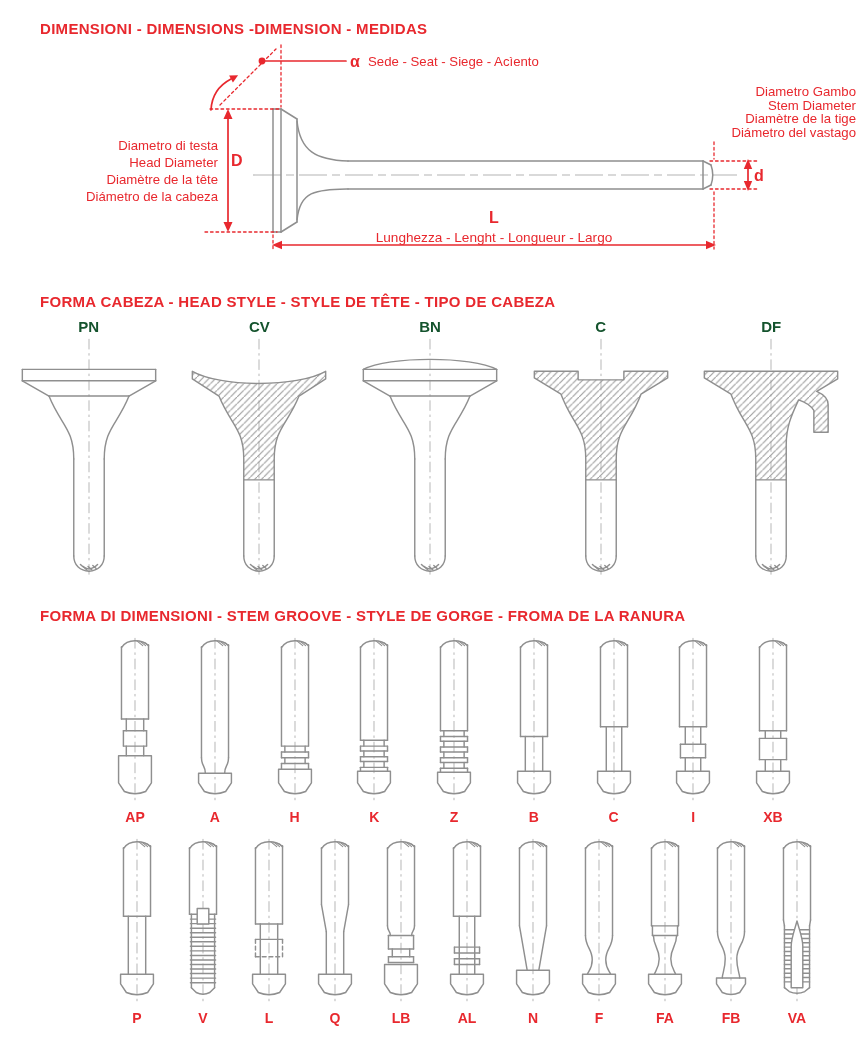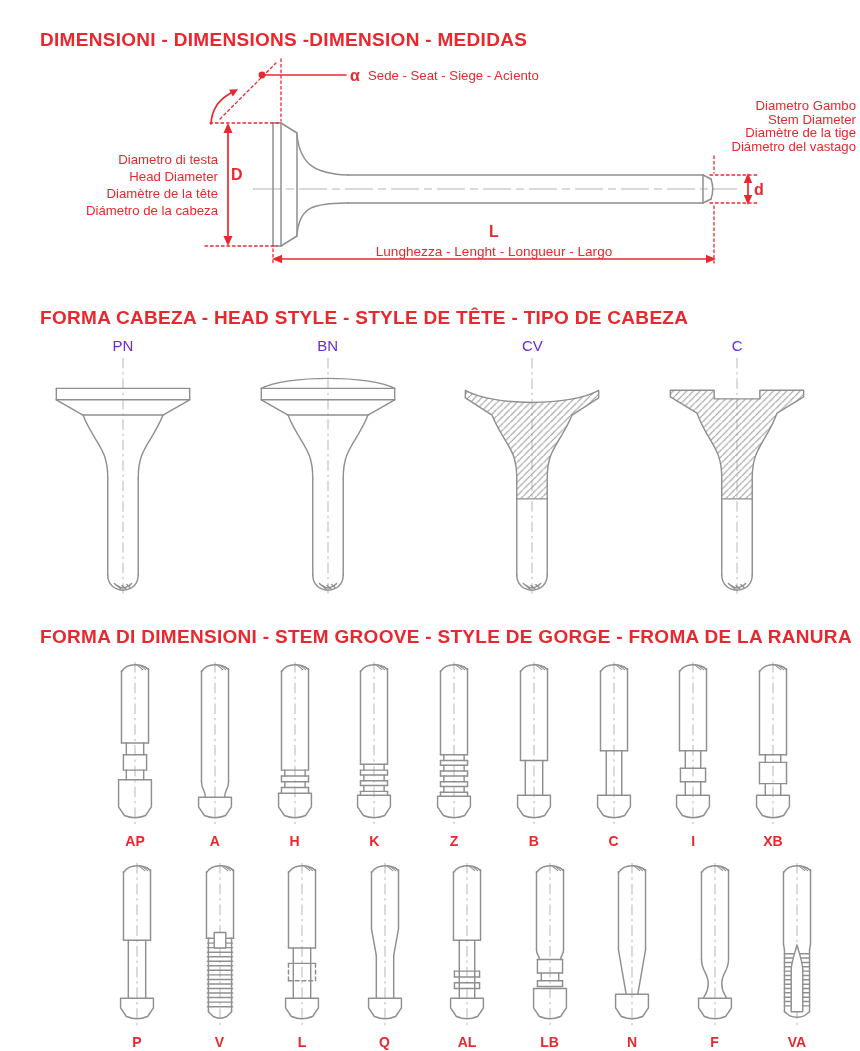--- a/index.html
+++ b/index.html
@@ -1,29 +1,29 @@
 <!DOCTYPE html>
 <html><head>
 <meta charset="utf-8">
 <style>
   html,body{margin:0;padding:0;background:#fff;}
   body{width:860px;font-family:"Liberation Sans",sans-serif;-webkit-font-smoothing:antialiased;}
-  .section-title{color:#e8282e;font-weight:bold;font-size:19px;letter-spacing:.3px;margin:17px 0 0 40px;}
+  .section-title{color:#e8282e;font-weight:bold;font-size:15px;letter-spacing:.3px;margin:8px 0 0 40px;}
   #title-dimensions{padding-top:12px;}
   #title-headstyle{margin-top:26px;}
   #title-stemgroove{margin-top:30px;}
   svg{display:block;}
   svg text{fill:#e8282e;}
   .lbl{font-size:13.2px;}
   .big{font-size:16px;font-weight:bold;}
   .mid{font-size:13.6px;}
   #main-drawing{margin-top:2px;}
   .heads-row{display:flex;justify-content:space-evenly;width:860px;margin-top:8px;}
   .head-col{display:flex;flex-direction:column;align-items:center;}
-  .head-label{color:#6d28d9;font-weight:normal;font-size:15px;margin-bottom:2px;}
+  .head-label{color:#14532d;font-weight:bold;font-size:15px;margin-bottom:2px;}
   .stem-row{display:flex;justify-content:space-between;margin-top:12px;}
   #stem-row1{width:700px;margin-left:104px;}
   #stem-row2{width:722px;margin-left:106px;}
   .stem-col{display:flex;flex-direction:column;align-items:center;width:62px;}
   .stem-label{color:#e8282e;font-weight:bold;font-size:14px;margin-top:3px;text-align:center;}
   .pad-bottom{height:26px;}
 </style>
 </head>
 <body>
 
@@ -112,20 +112,39 @@
         <path d="M70,128 V230" fill="none" stroke="#8f8f8f" stroke-width="1.5" stroke-linecap="round" stroke-linejoin="round" stroke-dasharray="none"></path>
         <path d="M102,128 V230" fill="none" stroke="#8f8f8f" stroke-width="1.5" stroke-linecap="round" stroke-linejoin="round" stroke-dasharray="none"></path>
         <path d="M70,230 C70,240 77,245.5 86,246 C95,245.5 102,240 102,230" fill="none" stroke="#8f8f8f" stroke-width="1.5" stroke-linecap="round" stroke-linejoin="round" stroke-dasharray="none"></path>
         <path d="M77,239 Q86,248 95,239" fill="none" stroke="#8f8f8f" stroke-width="1.5" stroke-linecap="round" stroke-linejoin="round" stroke-dasharray="none"></path>
         <path d="M80,241 l4,4" fill="none" stroke="#8f8f8f" stroke-width="1.5" stroke-linecap="round" stroke-linejoin="round" stroke-dasharray="none"></path>
         <path d="M85,241 l4,3.5" fill="none" stroke="#8f8f8f" stroke-width="1.5" stroke-linecap="round" stroke-linejoin="round" stroke-dasharray="none"></path>
         <path d="M90,240 l3.5,3" fill="none" stroke="#8f8f8f" stroke-width="1.5" stroke-linecap="round" stroke-linejoin="round" stroke-dasharray="none"></path>
       </svg>
   </div>
   <div class="head-col">
+    <div class="head-label">CV</div>
+    <svg class="head-svg" width="164" height="240" viewBox="0 0 172 252">
+        <defs>
+          <pattern id="h2" width="7" height="7" patternUnits="userSpaceOnUse">
+            <path d="M-1,8 L8,-1" stroke="#9b9b9b" stroke-width="1.15" fill="none"></path>
+          </pattern>
+        </defs>
+        <line x1="86" y1="2" x2="86" y2="250" stroke="#b3b3b3" stroke-width="1" stroke-dasharray="11 4 2.5 4"></line>
+        <path d="M16,36 V44 L44,62 C56,92 70,96 70,128 V150 H102 V128 C102,96 116,92 128,62 L156,44 V36 C126,53 46,53 16,36 Z" fill="url(#h2)" stroke="#8f8f8f" stroke-width="1.5" stroke-linecap="round" stroke-linejoin="round" stroke-dasharray="none"></path>
+        <path d="M70,150 V230" fill="none" stroke="#8f8f8f" stroke-width="1.5" stroke-linecap="round" stroke-linejoin="round" stroke-dasharray="none"></path>
+        <path d="M102,150 V230" fill="none" stroke="#8f8f8f" stroke-width="1.5" stroke-linecap="round" stroke-linejoin="round" stroke-dasharray="none"></path>
+        <path d="M70,230 C70,240 77,245.5 86,246 C95,245.5 102,240 102,230" fill="none" stroke="#8f8f8f" stroke-width="1.5" stroke-linecap="round" stroke-linejoin="round" stroke-dasharray="none"></path>
+        <path d="M77,239 Q86,248 95,239" fill="none" stroke="#8f8f8f" stroke-width="1.5" stroke-linecap="round" stroke-linejoin="round" stroke-dasharray="none"></path>
+        <path d="M80,241 l4,4" fill="none" stroke="#8f8f8f" stroke-width="1.5" stroke-linecap="round" stroke-linejoin="round" stroke-dasharray="none"></path>
+        <path d="M85,241 l4,3.5" fill="none" stroke="#8f8f8f" stroke-width="1.5" stroke-linecap="round" stroke-linejoin="round" stroke-dasharray="none"></path>
+        <path d="M90,240 l3.5,3" fill="none" stroke="#8f8f8f" stroke-width="1.5" stroke-linecap="round" stroke-linejoin="round" stroke-dasharray="none"></path>
+      </svg>
+  </div>
+  <div class="head-col">
     <div class="head-label">BN</div>
     <svg class="head-svg" width="164" height="240" viewBox="0 0 172 252">
         <defs>
           <pattern id="h1" width="7" height="7" patternUnits="userSpaceOnUse">
             <path d="M-1,8 L8,-1" stroke="#9b9b9b" stroke-width="1.15" fill="none"></path>
           </pattern>
         </defs>
         <line x1="86" y1="2" x2="86" y2="250" stroke="#b3b3b3" stroke-width="1" stroke-dasharray="11 4 2.5 4"></line>
         <path d="M16,34 H156" fill="none" stroke="#8f8f8f" stroke-width="1.5" stroke-linecap="round" stroke-linejoin="round" stroke-dasharray="none"></path>
         <path d="M16,46 H156" fill="none" stroke="#8f8f8f" stroke-width="1.5" stroke-linecap="round" stroke-linejoin="round" stroke-dasharray="none"></path>
@@ -140,48 +159,48 @@
         <path d="M70,128 V230" fill="none" stroke="#8f8f8f" stroke-width="1.5" stroke-linecap="round" stroke-linejoin="round" stroke-dasharray="none"></path>
         <path d="M102,128 V230" fill="none" stroke="#8f8f8f" stroke-width="1.5" stroke-linecap="round" stroke-linejoin="round" stroke-dasharray="none"></path>
         <path d="M70,230 C70,240 77,245.5 86,246 C95,245.5 102,240 102,230" fill="none" stroke="#8f8f8f" stroke-width="1.5" stroke-linecap="round" stroke-linejoin="round" stroke-dasharray="none"></path>
         <path d="M77,239 Q86,248 95,239" fill="none" stroke="#8f8f8f" stroke-width="1.5" stroke-linecap="round" stroke-linejoin="round" stroke-dasharray="none"></path>
         <path d="M80,241 l4,4" fill="none" stroke="#8f8f8f" stroke-width="1.5" stroke-linecap="round" stroke-linejoin="round" stroke-dasharray="none"></path>
         <path d="M85,241 l4,3.5" fill="none" stroke="#8f8f8f" stroke-width="1.5" stroke-linecap="round" stroke-linejoin="round" stroke-dasharray="none"></path>
         <path d="M90,240 l3.5,3" fill="none" stroke="#8f8f8f" stroke-width="1.5" stroke-linecap="round" stroke-linejoin="round" stroke-dasharray="none"></path>
       </svg>
   </div>
   <div class="head-col">
-    <div class="head-label">CV</div>
-    <svg class="head-svg" width="164" height="240" viewBox="0 0 172 252">
-        <defs>
-          <pattern id="h2" width="7" height="7" patternUnits="userSpaceOnUse">
-            <path d="M-1,8 L8,-1" stroke="#9b9b9b" stroke-width="1.15" fill="none"></path>
-          </pattern>
-        </defs>
-        <line x1="86" y1="2" x2="86" y2="250" stroke="#b3b3b3" stroke-width="1" stroke-dasharray="11 4 2.5 4"></line>
-        <path d="M16,36 V44 L44,62 C56,92 70,96 70,128 V150 H102 V128 C102,96 116,92 128,62 L156,44 V36 C126,53 46,53 16,36 Z" fill="url(#h2)" stroke="#8f8f8f" stroke-width="1.5" stroke-linecap="round" stroke-linejoin="round" stroke-dasharray="none"></path>
-        <path d="M70,150 V230" fill="none" stroke="#8f8f8f" stroke-width="1.5" stroke-linecap="round" stroke-linejoin="round" stroke-dasharray="none"></path>
-        <path d="M102,150 V230" fill="none" stroke="#8f8f8f" stroke-width="1.5" stroke-linecap="round" stroke-linejoin="round" stroke-dasharray="none"></path>
-        <path d="M70,230 C70,240 77,245.5 86,246 C95,245.5 102,240 102,230" fill="none" stroke="#8f8f8f" stroke-width="1.5" stroke-linecap="round" stroke-linejoin="round" stroke-dasharray="none"></path>
-        <path d="M77,239 Q86,248 95,239" fill="none" stroke="#8f8f8f" stroke-width="1.5" stroke-linecap="round" stroke-linejoin="round" stroke-dasharray="none"></path>
-        <path d="M80,241 l4,4" fill="none" stroke="#8f8f8f" stroke-width="1.5" stroke-linecap="round" stroke-linejoin="round" stroke-dasharray="none"></path>
-        <path d="M85,241 l4,3.5" fill="none" stroke="#8f8f8f" stroke-width="1.5" stroke-linecap="round" stroke-linejoin="round" stroke-dasharray="none"></path>
-        <path d="M90,240 l3.5,3" fill="none" stroke="#8f8f8f" stroke-width="1.5" stroke-linecap="round" stroke-linejoin="round" stroke-dasharray="none"></path>
-      </svg>
-  </div>
-  <div class="head-col">
     <div class="head-label">C</div>
     <svg class="head-svg" width="164" height="240" viewBox="0 0 172 252">
         <defs>
           <pattern id="h3" width="7" height="7" patternUnits="userSpaceOnUse">
             <path d="M-1,8 L8,-1" stroke="#9b9b9b" stroke-width="1.15" fill="none"></path>
           </pattern>
         </defs>
         <line x1="86" y1="2" x2="86" y2="250" stroke="#b3b3b3" stroke-width="1" stroke-dasharray="11 4 2.5 4"></line>
         <path d="M16,36 H62 V45 H110 V36 H156 V43 L128,60 C116,92 102,96 102,128 V150 H70 V128 C70,96 56,92 44,60 L16,43 Z" fill="url(#h3)" stroke="#8f8f8f" stroke-width="1.5" stroke-linecap="round" stroke-linejoin="round" stroke-dasharray="none"></path>
+        <path d="M70,150 V230" fill="none" stroke="#8f8f8f" stroke-width="1.5" stroke-linecap="round" stroke-linejoin="round" stroke-dasharray="none"></path>
+        <path d="M102,150 V230" fill="none" stroke="#8f8f8f" stroke-width="1.5" stroke-linecap="round" stroke-linejoin="round" stroke-dasharray="none"></path>
+        <path d="M70,230 C70,240 77,245.5 86,246 C95,245.5 102,240 102,230" fill="none" stroke="#8f8f8f" stroke-width="1.5" stroke-linecap="round" stroke-linejoin="round" stroke-dasharray="none"></path>
+        <path d="M77,239 Q86,248 95,239" fill="none" stroke="#8f8f8f" stroke-width="1.5" stroke-linecap="round" stroke-linejoin="round" stroke-dasharray="none"></path>
+        <path d="M80,241 l4,4" fill="none" stroke="#8f8f8f" stroke-width="1.5" stroke-linecap="round" stroke-linejoin="round" stroke-dasharray="none"></path>
+        <path d="M85,241 l4,3.5" fill="none" stroke="#8f8f8f" stroke-width="1.5" stroke-linecap="round" stroke-linejoin="round" stroke-dasharray="none"></path>
+        <path d="M90,240 l3.5,3" fill="none" stroke="#8f8f8f" stroke-width="1.5" stroke-linecap="round" stroke-linejoin="round" stroke-dasharray="none"></path>
+      </svg>
+  </div>
+  <div class="head-col">
+    <div class="head-label">DF</div>
+    <svg class="head-svg" width="164" height="240" viewBox="0 0 172 252">
+        <defs>
+          <pattern id="h4" width="7" height="7" patternUnits="userSpaceOnUse">
+            <path d="M-1,8 L8,-1" stroke="#9b9b9b" stroke-width="1.15" fill="none"></path>
+          </pattern>
+        </defs>
+        <line x1="86" y1="2" x2="86" y2="250" stroke="#b3b3b3" stroke-width="1" stroke-dasharray="11 4 2.5 4"></line>
+        <path d="M16,36 H156 V44 L134,57 C143,61 146,65 146,71 V100 H131 V77 C127,71 121,68 115,66 C107,83 102,95 102,113 V150 H70 V128 C70,96 56,92 44,60 L16,43 Z" fill="url(#h4)" stroke="#8f8f8f" stroke-width="1.5" stroke-linecap="round" stroke-linejoin="round" stroke-dasharray="none"></path>
         <path d="M70,150 V230" fill="none" stroke="#8f8f8f" stroke-width="1.5" stroke-linecap="round" stroke-linejoin="round" stroke-dasharray="none"></path>
         <path d="M102,150 V230" fill="none" stroke="#8f8f8f" stroke-width="1.5" stroke-linecap="round" stroke-linejoin="round" stroke-dasharray="none"></path>
         <path d="M70,230 C70,240 77,245.5 86,246 C95,245.5 102,240 102,230" fill="none" stroke="#8f8f8f" stroke-width="1.5" stroke-linecap="round" stroke-linejoin="round" stroke-dasharray="none"></path>
         <path d="M77,239 Q86,248 95,239" fill="none" stroke="#8f8f8f" stroke-width="1.5" stroke-linecap="round" stroke-linejoin="round" stroke-dasharray="none"></path>
         <path d="M80,241 l4,4" fill="none" stroke="#8f8f8f" stroke-width="1.5" stroke-linecap="round" stroke-linejoin="round" stroke-dasharray="none"></path>
         <path d="M85,241 l4,3.5" fill="none" stroke="#8f8f8f" stroke-width="1.5" stroke-linecap="round" stroke-linejoin="round" stroke-dasharray="none"></path>
         <path d="M90,240 l3.5,3" fill="none" stroke="#8f8f8f" stroke-width="1.5" stroke-linecap="round" stroke-linejoin="round" stroke-dasharray="none"></path>
       </svg>
   </div>
 </div>
@@ -479,44 +498,20 @@
         <path d="M18,12 C22,6 27,5 32,5 C38,5 43,7 46,10" fill="none" stroke="#8f8f8f" stroke-width="1.5" stroke-linecap="round" stroke-linejoin="round" stroke-dasharray="none"></path>
         <path d="M34,5 L40,10" fill="none" stroke="#8f8f8f" stroke-width="1.1" stroke-linecap="round" stroke-linejoin="round" stroke-dasharray="none"></path>
         <path d="M38,6 L43,10" fill="none" stroke="#8f8f8f" stroke-width="1.1" stroke-linecap="round" stroke-linejoin="round" stroke-dasharray="none"></path>
         <path d="M42,7 L45,9" fill="none" stroke="#8f8f8f" stroke-width="1.1" stroke-linecap="round" stroke-linejoin="round" stroke-dasharray="none"></path>
       </svg>
       <div class="stem-label">Q</div>
     </div>
   <div class="stem-col">
       <svg class="stem-svg" width="62" height="170" viewBox="0 0 64 176">
         <line x1="32" y1="2" x2="32" y2="174" stroke="#b3b3b3" stroke-width="1" stroke-dasharray="11 4 2.5 4"></line>
-        <path d="M18,11 V82" fill="none" stroke="#8f8f8f" stroke-width="1.5" stroke-linecap="round" stroke-linejoin="round" stroke-dasharray="none"></path>
-        <path d="M46,9 V82" fill="none" stroke="#8f8f8f" stroke-width="1.5" stroke-linecap="round" stroke-linejoin="round" stroke-dasharray="none"></path>
-        <path d="M18,82 H46" fill="none" stroke="#8f8f8f" stroke-width="1.5" stroke-linecap="round" stroke-linejoin="round" stroke-dasharray="none"></path>
-        <path d="M24,82 V142" fill="none" stroke="#8f8f8f" stroke-width="1.5" stroke-linecap="round" stroke-linejoin="round" stroke-dasharray="none"></path>
-        <path d="M40,82 V142" fill="none" stroke="#8f8f8f" stroke-width="1.5" stroke-linecap="round" stroke-linejoin="round" stroke-dasharray="none"></path>
-        <path d="M19,114 H45" fill="none" stroke="#8f8f8f" stroke-width="1.5" stroke-linecap="round" stroke-linejoin="round" stroke-dasharray="none"></path>
-        <path d="M19,120 H45" fill="none" stroke="#8f8f8f" stroke-width="1.5" stroke-linecap="round" stroke-linejoin="round" stroke-dasharray="none"></path>
-        <path d="M19,114 V120" fill="none" stroke="#8f8f8f" stroke-width="1.5" stroke-linecap="round" stroke-linejoin="round" stroke-dasharray="none"></path>
-        <path d="M45,114 V120" fill="none" stroke="#8f8f8f" stroke-width="1.5" stroke-linecap="round" stroke-linejoin="round" stroke-dasharray="none"></path>
-        <path d="M19,126 H45" fill="none" stroke="#8f8f8f" stroke-width="1.5" stroke-linecap="round" stroke-linejoin="round" stroke-dasharray="none"></path>
-        <path d="M19,132 H45" fill="none" stroke="#8f8f8f" stroke-width="1.5" stroke-linecap="round" stroke-linejoin="round" stroke-dasharray="none"></path>
-        <path d="M19,126 V132" fill="none" stroke="#8f8f8f" stroke-width="1.5" stroke-linecap="round" stroke-linejoin="round" stroke-dasharray="none"></path>
-        <path d="M45,126 V132" fill="none" stroke="#8f8f8f" stroke-width="1.5" stroke-linecap="round" stroke-linejoin="round" stroke-dasharray="none"></path>
-        <path d="M15,142 H49 V152 L43,161 Q32,165.5 21,161 L15,152 Z" fill="none" stroke="#8f8f8f" stroke-width="1.5" stroke-linecap="round" stroke-linejoin="round" stroke-dasharray="none"></path>
-        <path d="M18,12 C22,6 27,5 32,5 C38,5 43,7 46,10" fill="none" stroke="#8f8f8f" stroke-width="1.5" stroke-linecap="round" stroke-linejoin="round" stroke-dasharray="none"></path>
-        <path d="M34,5 L40,10" fill="none" stroke="#8f8f8f" stroke-width="1.1" stroke-linecap="round" stroke-linejoin="round" stroke-dasharray="none"></path>
-        <path d="M38,6 L43,10" fill="none" stroke="#8f8f8f" stroke-width="1.1" stroke-linecap="round" stroke-linejoin="round" stroke-dasharray="none"></path>
-        <path d="M42,7 L45,9" fill="none" stroke="#8f8f8f" stroke-width="1.1" stroke-linecap="round" stroke-linejoin="round" stroke-dasharray="none"></path>
-      </svg>
-      <div class="stem-label">AL</div>
-    </div>
-  <div class="stem-col">
-      <svg class="stem-svg" width="62" height="170" viewBox="0 0 64 176">
-        <line x1="32" y1="2" x2="32" y2="174" stroke="#b3b3b3" stroke-width="1" stroke-dasharray="11 4 2.5 4"></line>
         <path d="M18,11 V92" fill="none" stroke="#8f8f8f" stroke-width="1.5" stroke-linecap="round" stroke-linejoin="round" stroke-dasharray="none"></path>
         <path d="M46,9 V92" fill="none" stroke="#8f8f8f" stroke-width="1.5" stroke-linecap="round" stroke-linejoin="round" stroke-dasharray="none"></path>
         <path d="M18,92 C18,98 21,97 21,102" fill="none" stroke="#8f8f8f" stroke-width="1.5" stroke-linecap="round" stroke-linejoin="round" stroke-dasharray="none"></path>
         <path d="M46,92 C46,98 43,97 43,102" fill="none" stroke="#8f8f8f" stroke-width="1.5" stroke-linecap="round" stroke-linejoin="round" stroke-dasharray="none"></path>
         <path d="M19,102 H45" fill="none" stroke="#8f8f8f" stroke-width="1.5" stroke-linecap="round" stroke-linejoin="round" stroke-dasharray="none"></path>
         <path d="M19,102 V116" fill="none" stroke="#8f8f8f" stroke-width="1.5" stroke-linecap="round" stroke-linejoin="round" stroke-dasharray="none"></path>
         <path d="M45,102 V116" fill="none" stroke="#8f8f8f" stroke-width="1.5" stroke-linecap="round" stroke-linejoin="round" stroke-dasharray="none"></path>
         <path d="M19,116 H45" fill="none" stroke="#8f8f8f" stroke-width="1.5" stroke-linecap="round" stroke-linejoin="round" stroke-dasharray="none"></path>
         <path d="M23,116 V124" fill="none" stroke="#8f8f8f" stroke-width="1.5" stroke-linecap="round" stroke-linejoin="round" stroke-dasharray="none"></path>
         <path d="M41,116 V124" fill="none" stroke="#8f8f8f" stroke-width="1.5" stroke-linecap="round" stroke-linejoin="round" stroke-dasharray="none"></path>
@@ -528,20 +523,44 @@
         <path d="M18,12 C22,6 27,5 32,5 C38,5 43,7 46,10" fill="none" stroke="#8f8f8f" stroke-width="1.5" stroke-linecap="round" stroke-linejoin="round" stroke-dasharray="none"></path>
         <path d="M34,5 L40,10" fill="none" stroke="#8f8f8f" stroke-width="1.1" stroke-linecap="round" stroke-linejoin="round" stroke-dasharray="none"></path>
         <path d="M38,6 L43,10" fill="none" stroke="#8f8f8f" stroke-width="1.1" stroke-linecap="round" stroke-linejoin="round" stroke-dasharray="none"></path>
         <path d="M42,7 L45,9" fill="none" stroke="#8f8f8f" stroke-width="1.1" stroke-linecap="round" stroke-linejoin="round" stroke-dasharray="none"></path>
       </svg>
       <div class="stem-label">LB</div>
     </div>
   <div class="stem-col">
       <svg class="stem-svg" width="62" height="170" viewBox="0 0 64 176">
         <line x1="32" y1="2" x2="32" y2="174" stroke="#b3b3b3" stroke-width="1" stroke-dasharray="11 4 2.5 4"></line>
+        <path d="M18,11 V82" fill="none" stroke="#8f8f8f" stroke-width="1.5" stroke-linecap="round" stroke-linejoin="round" stroke-dasharray="none"></path>
+        <path d="M46,9 V82" fill="none" stroke="#8f8f8f" stroke-width="1.5" stroke-linecap="round" stroke-linejoin="round" stroke-dasharray="none"></path>
+        <path d="M18,82 H46" fill="none" stroke="#8f8f8f" stroke-width="1.5" stroke-linecap="round" stroke-linejoin="round" stroke-dasharray="none"></path>
+        <path d="M24,82 V142" fill="none" stroke="#8f8f8f" stroke-width="1.5" stroke-linecap="round" stroke-linejoin="round" stroke-dasharray="none"></path>
+        <path d="M40,82 V142" fill="none" stroke="#8f8f8f" stroke-width="1.5" stroke-linecap="round" stroke-linejoin="round" stroke-dasharray="none"></path>
+        <path d="M19,114 H45" fill="none" stroke="#8f8f8f" stroke-width="1.5" stroke-linecap="round" stroke-linejoin="round" stroke-dasharray="none"></path>
+        <path d="M19,120 H45" fill="none" stroke="#8f8f8f" stroke-width="1.5" stroke-linecap="round" stroke-linejoin="round" stroke-dasharray="none"></path>
+        <path d="M19,114 V120" fill="none" stroke="#8f8f8f" stroke-width="1.5" stroke-linecap="round" stroke-linejoin="round" stroke-dasharray="none"></path>
+        <path d="M45,114 V120" fill="none" stroke="#8f8f8f" stroke-width="1.5" stroke-linecap="round" stroke-linejoin="round" stroke-dasharray="none"></path>
+        <path d="M19,126 H45" fill="none" stroke="#8f8f8f" stroke-width="1.5" stroke-linecap="round" stroke-linejoin="round" stroke-dasharray="none"></path>
+        <path d="M19,132 H45" fill="none" stroke="#8f8f8f" stroke-width="1.5" stroke-linecap="round" stroke-linejoin="round" stroke-dasharray="none"></path>
+        <path d="M19,126 V132" fill="none" stroke="#8f8f8f" stroke-width="1.5" stroke-linecap="round" stroke-linejoin="round" stroke-dasharray="none"></path>
+        <path d="M45,126 V132" fill="none" stroke="#8f8f8f" stroke-width="1.5" stroke-linecap="round" stroke-linejoin="round" stroke-dasharray="none"></path>
+        <path d="M15,142 H49 V152 L43,161 Q32,165.5 21,161 L15,152 Z" fill="none" stroke="#8f8f8f" stroke-width="1.5" stroke-linecap="round" stroke-linejoin="round" stroke-dasharray="none"></path>
+        <path d="M18,12 C22,6 27,5 32,5 C38,5 43,7 46,10" fill="none" stroke="#8f8f8f" stroke-width="1.5" stroke-linecap="round" stroke-linejoin="round" stroke-dasharray="none"></path>
+        <path d="M34,5 L40,10" fill="none" stroke="#8f8f8f" stroke-width="1.1" stroke-linecap="round" stroke-linejoin="round" stroke-dasharray="none"></path>
+        <path d="M38,6 L43,10" fill="none" stroke="#8f8f8f" stroke-width="1.1" stroke-linecap="round" stroke-linejoin="round" stroke-dasharray="none"></path>
+        <path d="M42,7 L45,9" fill="none" stroke="#8f8f8f" stroke-width="1.1" stroke-linecap="round" stroke-linejoin="round" stroke-dasharray="none"></path>
+      </svg>
+      <div class="stem-label">AL</div>
+    </div>
+  <div class="stem-col">
+      <svg class="stem-svg" width="62" height="170" viewBox="0 0 64 176">
+        <line x1="32" y1="2" x2="32" y2="174" stroke="#b3b3b3" stroke-width="1" stroke-dasharray="11 4 2.5 4"></line>
         <path d="M18,11 V92" fill="none" stroke="#8f8f8f" stroke-width="1.5" stroke-linecap="round" stroke-linejoin="round" stroke-dasharray="none"></path>
         <path d="M46,9 V92" fill="none" stroke="#8f8f8f" stroke-width="1.5" stroke-linecap="round" stroke-linejoin="round" stroke-dasharray="none"></path>
         <path d="M18,92 L26,138" fill="none" stroke="#8f8f8f" stroke-width="1.5" stroke-linecap="round" stroke-linejoin="round" stroke-dasharray="none"></path>
         <path d="M46,92 L38,138" fill="none" stroke="#8f8f8f" stroke-width="1.5" stroke-linecap="round" stroke-linejoin="round" stroke-dasharray="none"></path>
         <path d="M15,138 H49 V152 L43,161 Q32,165.5 21,161 L15,152 Z" fill="none" stroke="#8f8f8f" stroke-width="1.5" stroke-linecap="round" stroke-linejoin="round" stroke-dasharray="none"></path>
         <path d="M18,12 C22,6 27,5 32,5 C38,5 43,7 46,10" fill="none" stroke="#8f8f8f" stroke-width="1.5" stroke-linecap="round" stroke-linejoin="round" stroke-dasharray="none"></path>
         <path d="M34,5 L40,10" fill="none" stroke="#8f8f8f" stroke-width="1.1" stroke-linecap="round" stroke-linejoin="round" stroke-dasharray="none"></path>
         <path d="M38,6 L43,10" fill="none" stroke="#8f8f8f" stroke-width="1.1" stroke-linecap="round" stroke-linejoin="round" stroke-dasharray="none"></path>
         <path d="M42,7 L45,9" fill="none" stroke="#8f8f8f" stroke-width="1.1" stroke-linecap="round" stroke-linejoin="round" stroke-dasharray="none"></path>
       </svg>
@@ -554,20 +573,54 @@
         <path d="M46,9 V102" fill="none" stroke="#8f8f8f" stroke-width="1.5" stroke-linecap="round" stroke-linejoin="round" stroke-dasharray="none"></path>
         <path d="M18,102 C18,114 25,116 25,127 C25,136 21,139 20,142" fill="none" stroke="#8f8f8f" stroke-width="1.5" stroke-linecap="round" stroke-linejoin="round" stroke-dasharray="none"></path>
         <path d="M46,102 C46,114 39,116 39,127 C39,136 43,139 44,142" fill="none" stroke="#8f8f8f" stroke-width="1.5" stroke-linecap="round" stroke-linejoin="round" stroke-dasharray="none"></path>
         <path d="M15,142 H49 V152 L43,161 Q32,165.5 21,161 L15,152 Z" fill="none" stroke="#8f8f8f" stroke-width="1.5" stroke-linecap="round" stroke-linejoin="round" stroke-dasharray="none"></path>
         <path d="M18,12 C22,6 27,5 32,5 C38,5 43,7 46,10" fill="none" stroke="#8f8f8f" stroke-width="1.5" stroke-linecap="round" stroke-linejoin="round" stroke-dasharray="none"></path>
         <path d="M34,5 L40,10" fill="none" stroke="#8f8f8f" stroke-width="1.1" stroke-linecap="round" stroke-linejoin="round" stroke-dasharray="none"></path>
         <path d="M38,6 L43,10" fill="none" stroke="#8f8f8f" stroke-width="1.1" stroke-linecap="round" stroke-linejoin="round" stroke-dasharray="none"></path>
         <path d="M42,7 L45,9" fill="none" stroke="#8f8f8f" stroke-width="1.1" stroke-linecap="round" stroke-linejoin="round" stroke-dasharray="none"></path>
       </svg>
       <div class="stem-label">F</div>
+    </div>
+  <div class="stem-col">
+      <svg class="stem-svg" width="62" height="170" viewBox="0 0 64 176">
+        <line x1="32" y1="2" x2="32" y2="174" stroke="#b3b3b3" stroke-width="1" stroke-dasharray="11 4 2.5 4"></line>
+        <path d="M18,11 V92" fill="none" stroke="#8f8f8f" stroke-width="1.5" stroke-linecap="round" stroke-linejoin="round" stroke-dasharray="none"></path>
+        <path d="M46,9 V92" fill="none" stroke="#8f8f8f" stroke-width="1.5" stroke-linecap="round" stroke-linejoin="round" stroke-dasharray="none"></path>
+        <path d="M18,92 H46" fill="none" stroke="#8f8f8f" stroke-width="1.5" stroke-linecap="round" stroke-linejoin="round" stroke-dasharray="none"></path>
+        <path d="M19,92 V102" fill="none" stroke="#8f8f8f" stroke-width="1.5" stroke-linecap="round" stroke-linejoin="round" stroke-dasharray="none"></path>
+        <path d="M45,92 V102" fill="none" stroke="#8f8f8f" stroke-width="1.5" stroke-linecap="round" stroke-linejoin="round" stroke-dasharray="none"></path>
+        <path d="M19,102 H45" fill="none" stroke="#8f8f8f" stroke-width="1.5" stroke-linecap="round" stroke-linejoin="round" stroke-dasharray="none"></path>
+        <path d="M20,102 C20,113 26,115 26,126 C26,135 22,139 21,142" fill="none" stroke="#8f8f8f" stroke-width="1.5" stroke-linecap="round" stroke-linejoin="round" stroke-dasharray="none"></path>
+        <path d="M44,102 C44,113 38,115 38,126 C38,135 42,139 43,142" fill="none" stroke="#8f8f8f" stroke-width="1.5" stroke-linecap="round" stroke-linejoin="round" stroke-dasharray="none"></path>
+        <path d="M15,142 H49 V152 L43,161 Q32,165.5 21,161 L15,152 Z" fill="none" stroke="#8f8f8f" stroke-width="1.5" stroke-linecap="round" stroke-linejoin="round" stroke-dasharray="none"></path>
+        <path d="M18,12 C22,6 27,5 32,5 C38,5 43,7 46,10" fill="none" stroke="#8f8f8f" stroke-width="1.5" stroke-linecap="round" stroke-linejoin="round" stroke-dasharray="none"></path>
+        <path d="M34,5 L40,10" fill="none" stroke="#8f8f8f" stroke-width="1.1" stroke-linecap="round" stroke-linejoin="round" stroke-dasharray="none"></path>
+        <path d="M38,6 L43,10" fill="none" stroke="#8f8f8f" stroke-width="1.1" stroke-linecap="round" stroke-linejoin="round" stroke-dasharray="none"></path>
+        <path d="M42,7 L45,9" fill="none" stroke="#8f8f8f" stroke-width="1.1" stroke-linecap="round" stroke-linejoin="round" stroke-dasharray="none"></path>
+      </svg>
+      <div class="stem-label">FA</div>
+    </div>
+  <div class="stem-col">
+      <svg class="stem-svg" width="62" height="170" viewBox="0 0 64 176">
+        <line x1="32" y1="2" x2="32" y2="174" stroke="#b3b3b3" stroke-width="1" stroke-dasharray="11 4 2.5 4"></line>
+        <path d="M18,11 V98" fill="none" stroke="#8f8f8f" stroke-width="1.5" stroke-linecap="round" stroke-linejoin="round" stroke-dasharray="none"></path>
+        <path d="M46,9 V98" fill="none" stroke="#8f8f8f" stroke-width="1.5" stroke-linecap="round" stroke-linejoin="round" stroke-dasharray="none"></path>
+        <path d="M18,98 C18,111 26,113 26,126 C26,137 23,141 23,146" fill="none" stroke="#8f8f8f" stroke-width="1.5" stroke-linecap="round" stroke-linejoin="round" stroke-dasharray="none"></path>
+        <path d="M46,98 C46,111 38,113 38,126 C38,137 41,141 41,146" fill="none" stroke="#8f8f8f" stroke-width="1.5" stroke-linecap="round" stroke-linejoin="round" stroke-dasharray="none"></path>
+        <path d="M17,146 H47 V152 L41,161 Q32,165 23,161 L17,152 Z" fill="none" stroke="#8f8f8f" stroke-width="1.5" stroke-linecap="round" stroke-linejoin="round" stroke-dasharray="none"></path>
+        <path d="M18,12 C22,6 27,5 32,5 C38,5 43,7 46,10" fill="none" stroke="#8f8f8f" stroke-width="1.5" stroke-linecap="round" stroke-linejoin="round" stroke-dasharray="none"></path>
+        <path d="M34,5 L40,10" fill="none" stroke="#8f8f8f" stroke-width="1.1" stroke-linecap="round" stroke-linejoin="round" stroke-dasharray="none"></path>
+        <path d="M38,6 L43,10" fill="none" stroke="#8f8f8f" stroke-width="1.1" stroke-linecap="round" stroke-linejoin="round" stroke-dasharray="none"></path>
+        <path d="M42,7 L45,9" fill="none" stroke="#8f8f8f" stroke-width="1.1" stroke-linecap="round" stroke-linejoin="round" stroke-dasharray="none"></path>
+      </svg>
+      <div class="stem-label">FB</div>
     </div>
   <div class="stem-col">
       <svg class="stem-svg" width="62" height="170" viewBox="0 0 64 176">
         <line x1="32" y1="2" x2="32" y2="174" stroke="#b3b3b3" stroke-width="1" stroke-dasharray="11 4 2.5 4"></line>
         <path d="M18,11 V86" fill="none" stroke="#8f8f8f" stroke-width="1.5" stroke-linecap="round" stroke-linejoin="round" stroke-dasharray="none"></path>
         <path d="M46,9 V86" fill="none" stroke="#8f8f8f" stroke-width="1.5" stroke-linecap="round" stroke-linejoin="round" stroke-dasharray="none"></path>
         <path d="M18,86 L19,92" fill="none" stroke="#8f8f8f" stroke-width="1.5" stroke-linecap="round" stroke-linejoin="round" stroke-dasharray="none"></path>
         <path d="M46,86 L45,92" fill="none" stroke="#8f8f8f" stroke-width="1.5" stroke-linecap="round" stroke-linejoin="round" stroke-dasharray="none"></path>
         <path d="M19,92 V156" fill="none" stroke="#8f8f8f" stroke-width="1.5" stroke-linecap="round" stroke-linejoin="round" stroke-dasharray="none"></path>
         <path d="M45,92 V156" fill="none" stroke="#8f8f8f" stroke-width="1.5" stroke-linecap="round" stroke-linejoin="round" stroke-dasharray="none"></path>

